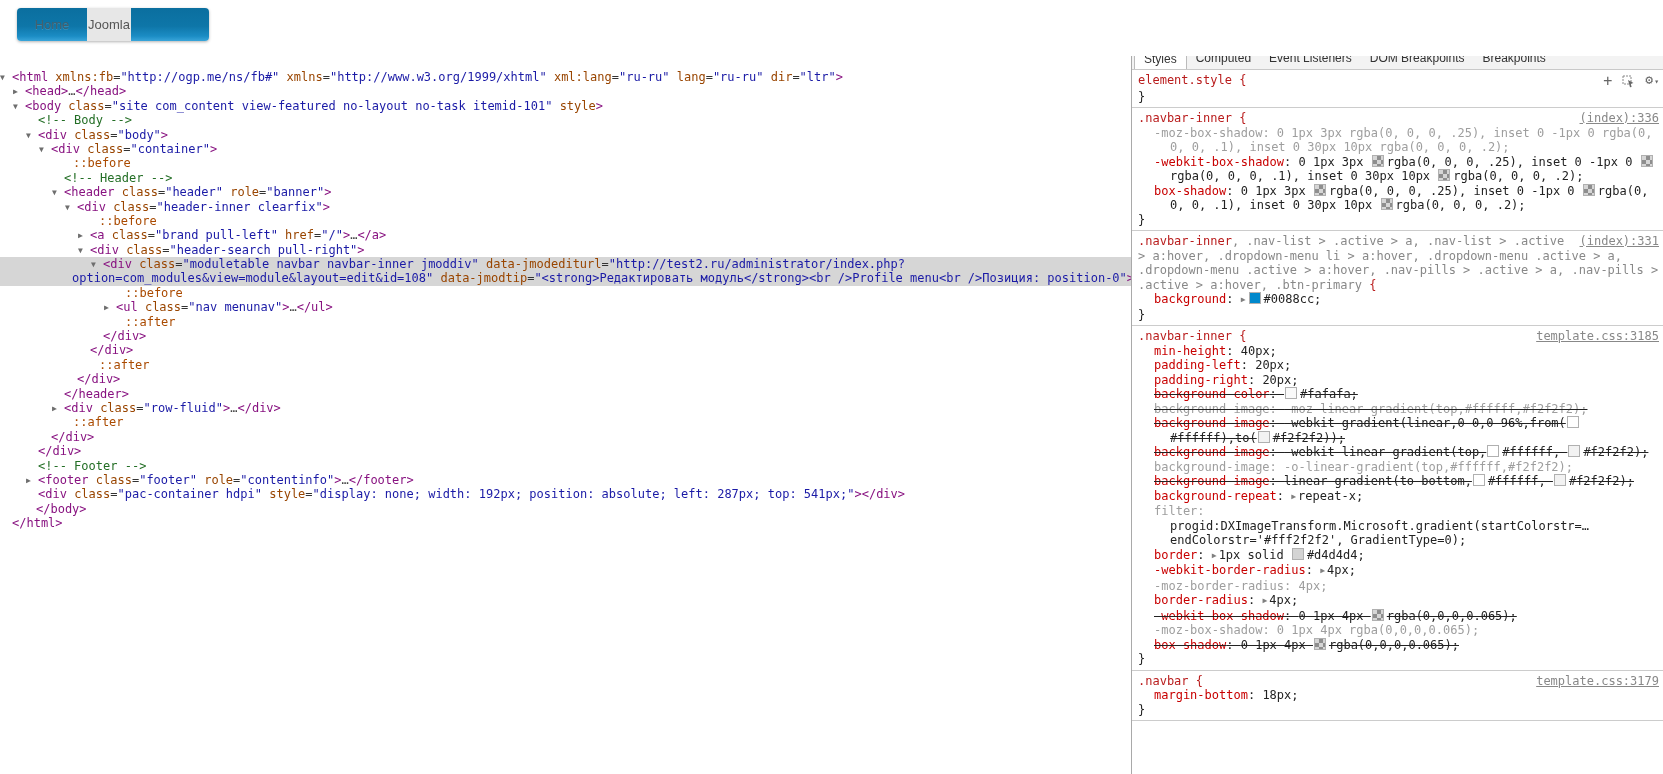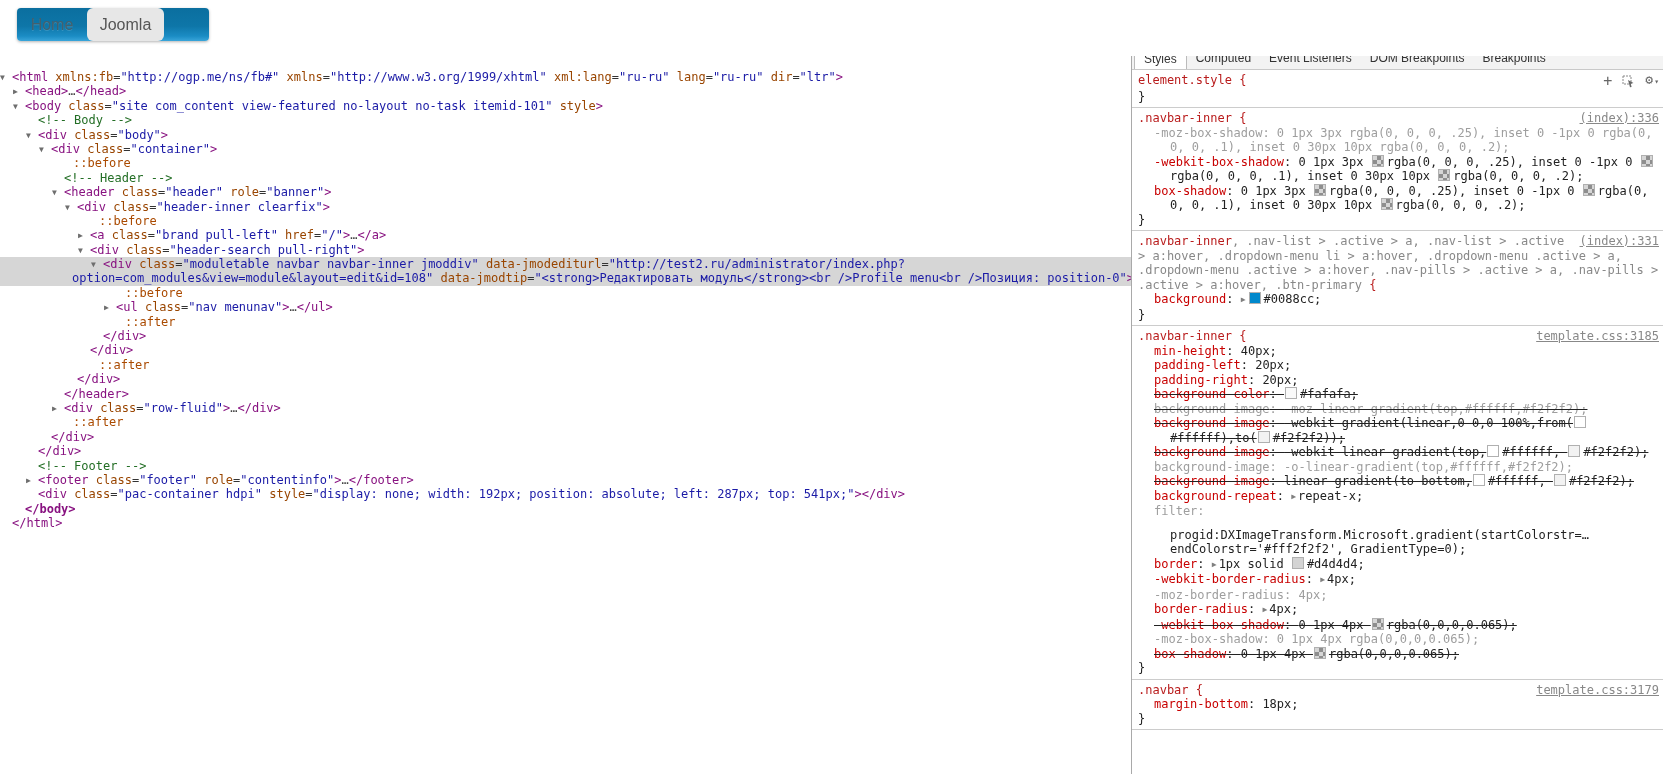--- a/index.html
+++ b/index.html
@@ -5,23 +5,23 @@
   html,body{margin:0;padding:0;background:#fff;}
   .screen{position:relative;width:1663px;height:774px;overflow:hidden;background:#fff;
           font-family:"Liberation Sans",sans-serif;}
 
   
   .page-area{position:absolute;left:0;top:0;width:100%;height:56px;background:#fff;}
   .jnavbar{position:absolute;left:17px;top:8px;width:192px;height:33px;border-radius:4px;
            display:flex;align-items:stretch;overflow:hidden;
            background:linear-gradient(to bottom,#0b6f9f 0%,#0e76a8 55%,#1b8cc4 85%,#39a5da 100%);
            box-shadow:0 1px 3px rgba(0,0,0,.3);}
-  .nav-item{display:flex;align-items:center;justify-content:center;font-size:16px;cursor:default;border-radius:6px;}
+  .nav-item{display:flex;align-items:center;justify-content:center;font-size:13px;cursor:default;}
   .nav-item.plain{width:70px;color:#43606e;text-shadow:0 1px 0 rgba(255,255,255,.15);}
-  .nav-item.active{width:77px;background:#e7e7e7;color:#555;}
+  .nav-item.active{width:44px;background:#e7e7e7;color:#555;}
   .jnavbar .nav-spacer{flex:1;}
 
   
   .devtools{position:absolute;left:0;top:56px;right:0;bottom:0;background:#fff;
             font-family:"DejaVu Sans Mono","Liberation Mono",monospace;font-size:12px;color:#222;}
 
   
   .elements-panel{position:absolute;left:0;top:0;width:1131px;bottom:0;overflow:hidden;padding-top:14px;box-sizing:border-box;}
   .tree-line{white-space:pre;line-height:14.4px;height:14.4px;}
   .tree-line.selected{background:#d6d6d6;}
@@ -39,21 +39,21 @@
   .rule-sec{border-bottom:1px solid #ccc;padding:3px 4px 3px 6px;line-height:14.5px;}
   .rule-head{overflow:hidden;}
   .src-link{float:right;color:#888;text-decoration:underline;margin-left:6px;}
   .sel-m{color:#b91c1c;} .sel-u{color:#888;}
   .prop{padding-left:32px;text-indent:-16px;}
   .prop .p-name{color:#c80000;}
   .prop.gray .p-name,.prop.gray .p-val,.prop.gray .p-colon{color:#9e9e9e;}
   .prop.struck{text-decoration:line-through;}
   .p-val{color:#222;}
   .p-colon{color:#222;}
-  .p-cont{padding-left:32px;text-indent:0;margin-top:9px;}
+  .p-cont{padding-left:32px;text-indent:0;}
   .p-arrow{font-size:8px;color:#808080;margin-right:2px;vertical-align:1px;display:inline-block;text-indent:0;}
   .sw{display:inline-block;width:10px;height:10px;margin:0 3px -1px 1px;border:1px solid #b0b0b0;}
   .sw-checker{background:conic-gradient(#8e8e8e 0 25%,#d6d6d6 25% 50%,#8e8e8e 50% 75%,#d6d6d6 75%);background-size:8px 8px;}
   .rule-close{color:#222;}
   .es-toolbar{float:right;display:flex;align-items:center;gap:10px;color:#666;}
   .icon-plus{font-size:15px;line-height:12px;}
   .icon-gear{font-size:13px;line-height:12px;}
   .icon-caret{font-size:8px;margin-left:1px;}
 </style>
 </head>
@@ -96,21 +96,21 @@
           <div class="tree-line" style="padding-left: 99px;"><span class="arrow"></span><span class="tk-pseudo">::after</span></div>
           <div class="tree-line" style="padding-left: 77px;"><span class="arrow"></span><span class="tk-tag">&lt;/div&gt;</span></div>
           <div class="tree-line" style="padding-left: 64px;"><span class="arrow"></span><span class="tk-tag">&lt;/header&gt;</span></div>
           <div class="tree-line" style="padding-left: 64px;"><span class="arrow">▶</span><span class="tk-tag">&lt;div</span><span class="tk-attr"> class</span><span class="tk-eq">=</span><span class="tk-val">"row-fluid"</span><span class="tk-tag">&gt;</span><span class="tk-ell">…</span><span class="tk-tag">&lt;/div&gt;</span></div>
           <div class="tree-line" style="padding-left: 73px;"><span class="arrow"></span><span class="tk-pseudo">::after</span></div>
           <div class="tree-line" style="padding-left: 51px;"><span class="arrow"></span><span class="tk-tag">&lt;/div&gt;</span></div>
           <div class="tree-line" style="padding-left: 38px;"><span class="arrow"></span><span class="tk-tag">&lt;/div&gt;</span></div>
           <div class="tree-line" style="padding-left: 38px;"><span class="arrow"></span><span class="tk-com">&lt;!-- Footer --&gt;</span></div>
           <div class="tree-line" style="padding-left: 38px;"><span class="arrow">▶</span><span class="tk-tag">&lt;footer</span><span class="tk-attr"> class</span><span class="tk-eq">=</span><span class="tk-val">"footer"</span><span class="tk-attr"> role</span><span class="tk-eq">=</span><span class="tk-val">"contentinfo"</span><span class="tk-tag">&gt;</span><span class="tk-ell">…</span><span class="tk-tag">&lt;/footer&gt;</span></div>
           <div class="tree-line" style="padding-left: 38px;"><span class="arrow"></span><span class="tk-tag">&lt;div</span><span class="tk-attr"> class</span><span class="tk-eq">=</span><span class="tk-val">"pac-container hdpi"</span><span class="tk-attr"> style</span><span class="tk-eq">=</span><span class="tk-val">"display: none; width: 192px; position: absolute; left: 287px; top: 541px;"</span><span class="tk-tag">&gt;&lt;/div&gt;</span></div>
-          <div class="tree-line" style="padding-left: 25px; font-weight: bold;"><span class="arrow"></span><span class="tk-tag">&lt;/body&gt;</span></div>
+          <div class="tree-line" style="padding-left: 36px;"><span class="arrow"></span><span class="tk-tag">&lt;/body&gt;</span></div>
           <div class="tree-line" style="padding-left: 12px;"><span class="arrow"></span><span class="tk-tag">&lt;/html&gt;</span></div>
         </div>
     </div>
 
     <div class="right-panel">
       <div class="tabs-strip">
         <div class="tabs-inner" id="sidebar-tabs">
             <div class="sbtab sel">Styles</div>
             <div class="sbtab">Computed</div>
             <div class="sbtab">Event Listeners</div>
@@ -144,21 +144,21 @@
             <div class="prop"><span class="p-name">background</span><span class="p-colon">: </span><span class="p-arrow">▶</span><span class="sw" style="background: rgb(0, 136, 204);"></span><span class="p-val">#0088cc;</span></div>
             <div class="rule-close">}</div>
           </div>
           <div class="rule-sec">
             <div class="rule-head"><span class="src-link">template.css:3185</span><span class="sel-m">.navbar-inner</span><span class="sel-m"> {</span></div>
             <div class="prop"><span class="p-name">min-height</span><span class="p-colon">: </span><span class="p-val">40px;</span></div>
             <div class="prop"><span class="p-name">padding-left</span><span class="p-colon">: </span><span class="p-val">20px;</span></div>
             <div class="prop"><span class="p-name">padding-right</span><span class="p-colon">: </span><span class="p-val">20px;</span></div>
             <div class="prop struck"><span class="p-name">background-color</span><span class="p-colon">: </span><span class="sw" style="background: rgb(250, 250, 250);"></span><span class="p-val">#fafafa;</span></div>
             <div class="prop gray struck"><span class="p-name">background-image</span><span class="p-colon">: </span><span class="p-val">-moz-linear-gradient(top,#ffffff,#f2f2f2);</span></div>
-            <div class="prop struck"><span class="p-name">background-image</span><span class="p-colon">: </span><span class="p-val">-webkit-gradient(linear,0 0,0 100%,from(</span><span class="sw" style="background: rgb(255, 255, 255);"></span><span class="p-val">#ffffff),to(</span><span class="sw" style="background: rgb(242, 242, 242);"></span><span class="p-val">#f2f2f2));</span></div>
+            <div class="prop struck"><span class="p-name">background-image</span><span class="p-colon">: </span><span class="p-val">-webkit-gradient(linear,0 0,0 96%,from(</span><span class="sw" style="background: rgb(255, 255, 255);"></span><span class="p-val">#ffffff),to(</span><span class="sw" style="background: rgb(242, 242, 242);"></span><span class="p-val">#f2f2f2));</span></div>
             <div class="prop struck"><span class="p-name">background-image</span><span class="p-colon">: </span><span class="p-val">-webkit-linear-gradient(top,</span><span class="sw" style="background: rgb(255, 255, 255);"></span><span class="p-val">#ffffff, </span><span class="sw" style="background: rgb(242, 242, 242);"></span><span class="p-val">#f2f2f2);</span></div>
             <div class="prop gray"><span class="p-name">background-image</span><span class="p-colon">: </span><span class="p-val">-o-linear-gradient(top,#ffffff,#f2f2f2);</span></div>
             <div class="prop struck"><span class="p-name">background-image</span><span class="p-colon">: </span><span class="p-val">linear-gradient(to bottom,</span><span class="sw" style="background: rgb(255, 255, 255);"></span><span class="p-val">#ffffff, </span><span class="sw" style="background: rgb(242, 242, 242);"></span><span class="p-val">#f2f2f2);</span></div>
             <div class="prop"><span class="p-name">background-repeat</span><span class="p-colon">: </span><span class="p-arrow">▶</span><span class="p-val">repeat-x;</span></div>
             <div class="prop gray"><span class="p-name">filter</span><span class="p-colon">: </span></div>
             <div class="p-cont"><span class="p-val">progid:DXImageTransform.Microsoft.gradient(startColorstr=… endColorstr='#fff2f2f2', GradientType=0);</span></div>
             <div class="prop"><span class="p-name">border</span><span class="p-colon">: </span><span class="p-arrow">▶</span><span class="p-val">1px solid </span><span class="sw" style="background: rgb(212, 212, 212);"></span><span class="p-val">#d4d4d4;</span></div>
             <div class="prop"><span class="p-name">-webkit-border-radius</span><span class="p-colon">: </span><span class="p-arrow">▶</span><span class="p-val">4px;</span></div>
             <div class="prop gray"><span class="p-name">-moz-border-radius</span><span class="p-colon">: </span><span class="p-val">4px;</span></div>
             <div class="prop"><span class="p-name">border-radius</span><span class="p-colon">: </span><span class="p-arrow">▶</span><span class="p-val">4px;</span></div>

